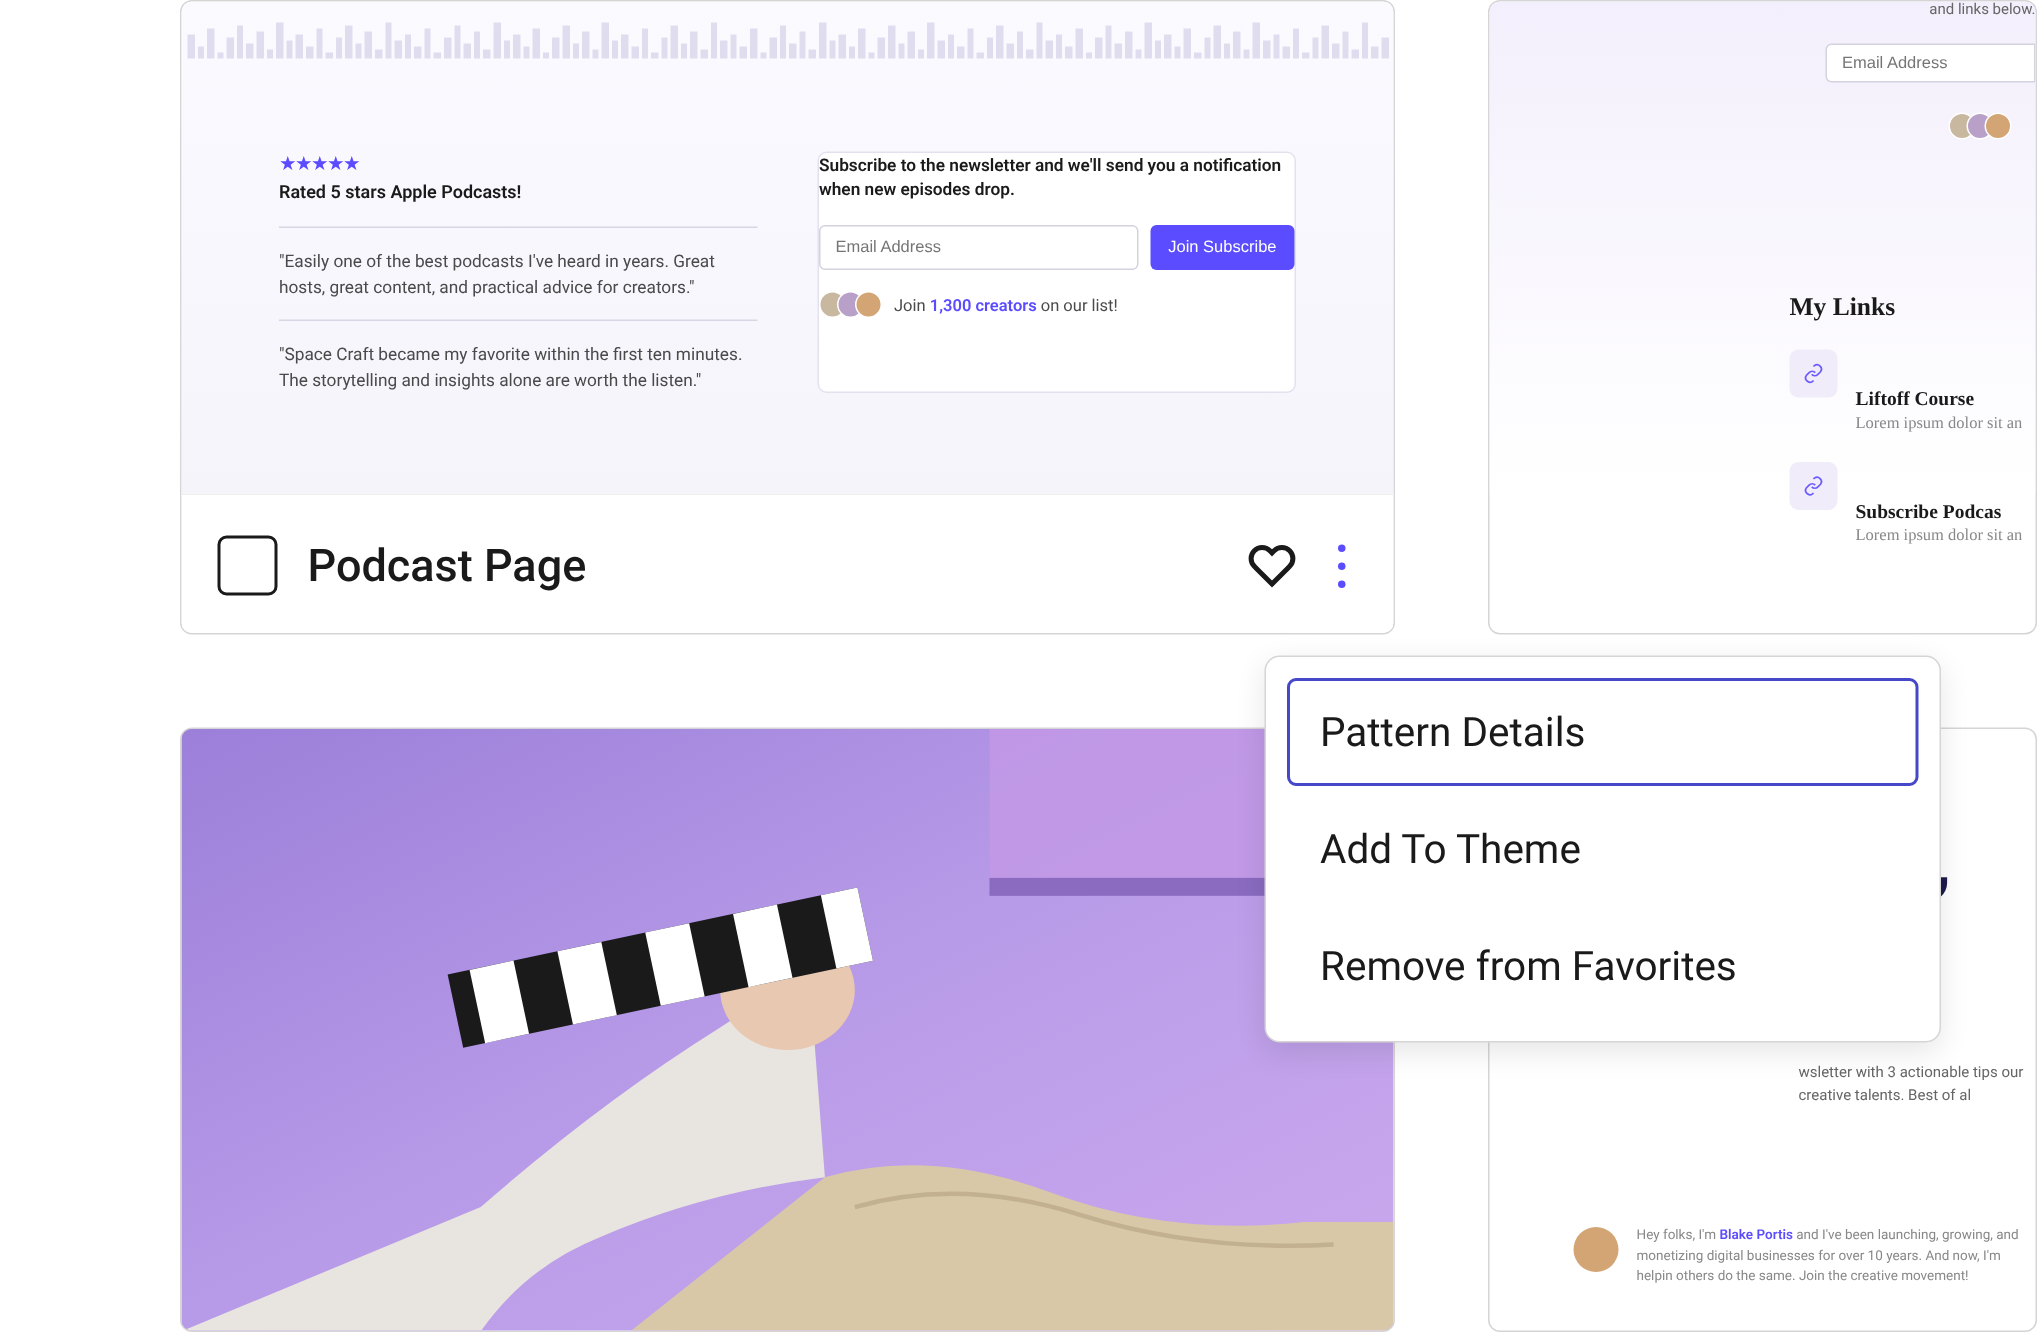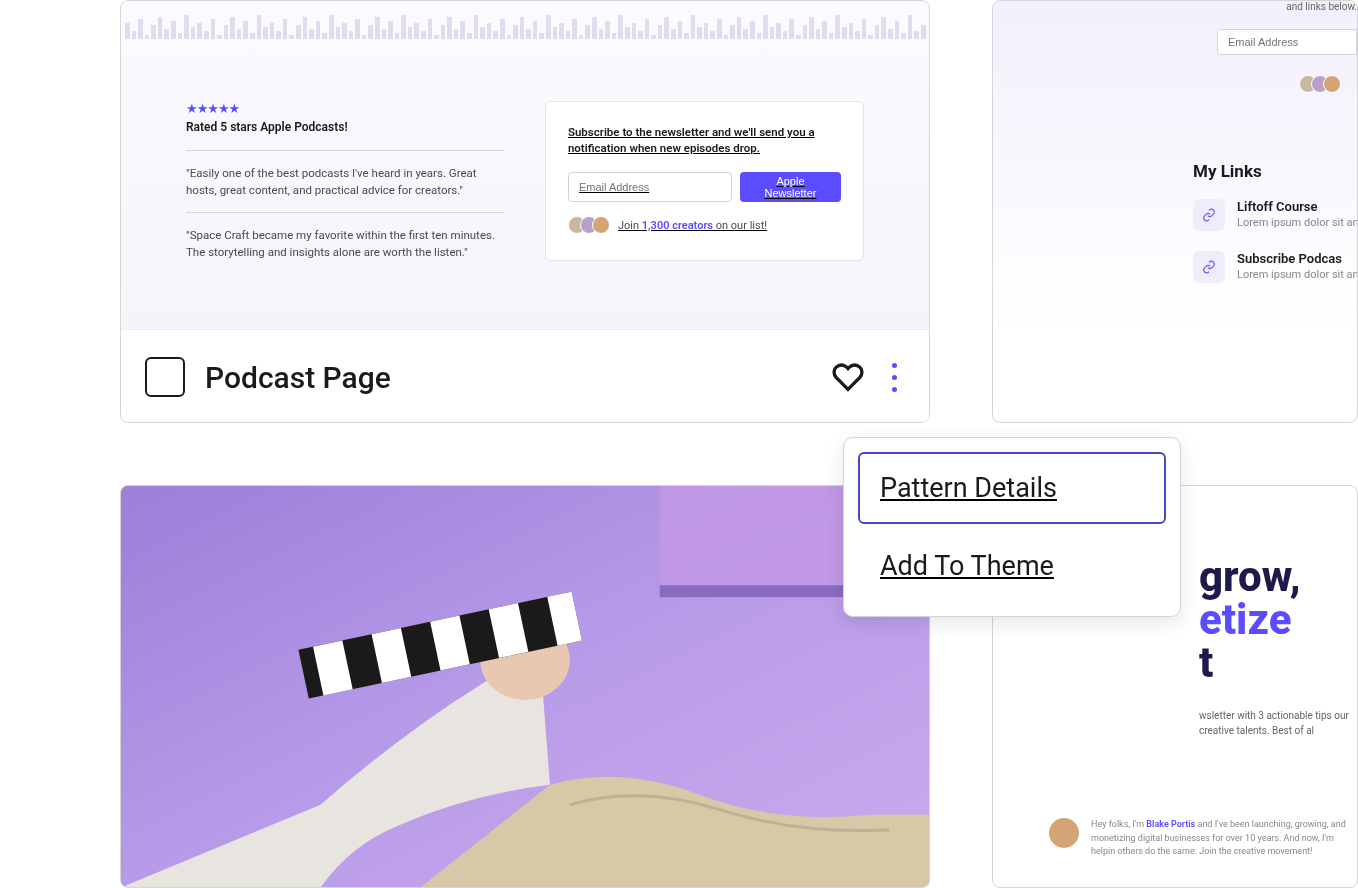--- a/index.html
+++ b/index.html
@@ -74,22 +74,20 @@
     .testimonial-quote {
       font-size: 11.5px;
       color: #4a4a4a;
       line-height: 1.45;
     }
     .subscribe-box {
       width: 320px;
       background: #fff;
       border: 1px solid #e4e1ee;
       border-radius: 6px;
-      padding: 22px;
-      text-decoration: underline;
     }
     .subscribe-title {
       font-size: 11.5px;
       font-weight: 600;
       color: #1a1a1a;
       line-height: 1.4;
       margin-bottom: 16px;
     }
     .email-row {
       display: flex;
@@ -223,23 +221,24 @@
       background: #fff;
     }
     .c2-avatars {
       position: absolute;
       top: 74px;
       right: 16px;
       display: flex;
     }
     .links-section {
       position: absolute;
-      top: 160px;
+      top: 194px;
       left: 200px;
       right: 0;
+      font-family: Liberation Serif, serif;
     }
     .links-title {
       font-size: 17px;
       font-weight: 700;
       color: #1a1a1a;
       margin-bottom: 18px;
     }
     .link-item {
       display: flex;
       gap: 12px;
@@ -261,20 +260,21 @@
       stroke: #6b5bff;
       stroke-width: 2;
       fill: none;
     }
     .link-content { min-width: 0; }
     .link-name {
       font-size: 13px;
       font-weight: 600;
       color: #1a1a1a;
       margin-bottom: 2px;
+      margin-top: 25px;
     }
     .link-desc {
       font-size: 11px;
       color: #888;
       white-space: nowrap;
     }
     
     
     .card3 {
       position: absolute;
@@ -343,27 +343,26 @@
     .creator-name {
       color: #5b4cff;
       font-weight: 600;
     }
     
     
     .context-menu {
       position: absolute;
       top: 437px;
       left: 843px;
-      width: 338px;
+      width: 451px;
       background: #fff;
       border: 1px solid #d5d5d5;
       border-radius: 10px;
       box-shadow: 0 6px 20px rgba(0,0,0,0.1);
       padding: 14px;
-      text-decoration: underline;
     }
     .menu-item {
       padding: 20px 22px;
       font-size: 27px;
       font-weight: 400;
       color: #1a1a1a;
       border-radius: 6px;
       margin-bottom: 6px;
     }
     .menu-item:last-child { margin-bottom: 0; }
@@ -507,21 +506,21 @@
         <div class="rating-text">Rated 5 stars Apple Podcasts!</div>
         <hr class="testimonial-divider">
         <div class="testimonial-quote">"Easily one of the best podcasts I've heard in years. Great hosts, great content, and practical advice for creators."</div>
         <hr class="testimonial-divider">
         <div class="testimonial-quote">"Space Craft became my favorite within the first ten minutes. The storytelling and insights alone are worth the listen."</div>
       </div>
       <div class="subscribe-box">
         <div class="subscribe-title">Subscribe to the newsletter and we'll send you a notification when new episodes drop.</div>
         <div class="email-row">
           <input class="email-input" placeholder="Email Address" style="">
-          <button class="join-btn">Apple Newsletter</button>
+          <button class="join-btn">Join Subscribe</button>
         </div>
         <div class="avatars-row">
           <div class="avatars">
             <div class="avatar" style="background:#c9b8a0"></div>
             <div class="avatar" style="background:#b8a0c9"></div>
             <div class="avatar" style="background:#d4a574"></div>
           </div>
           <div class="join-text"><span>Join </span><strong>1,300 creators</strong><span> on our list!</span></div>
         </div>
       </div>
@@ -627,13 +626,14 @@
     <div class="creator-row">
       <div class="creator-av"></div>
       <div class="creator-text"><span>Hey folks, I'm </span><span class="creator-name">Blake Portis</span><span> and I've been launching, growing, and monetizing digital businesses for over 10 years. And now, I'm helpin others do the same. Join the creative movement!</span></div>
     </div>
   </div>
 </div>
 
 <div class="context-menu">
   <div class="menu-item selected">Pattern Details</div>
   <div class="menu-item">Add To Theme</div>
+  <div class="menu-item">Remove from Favorites</div>
 </div>
 
 </body></html>

